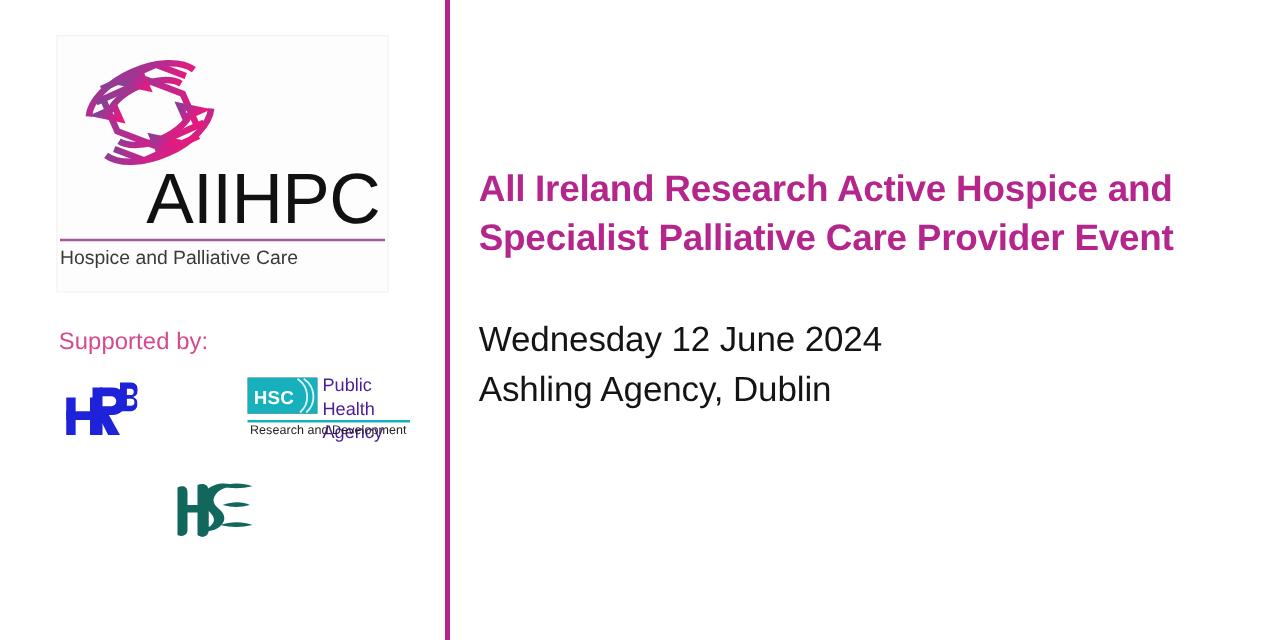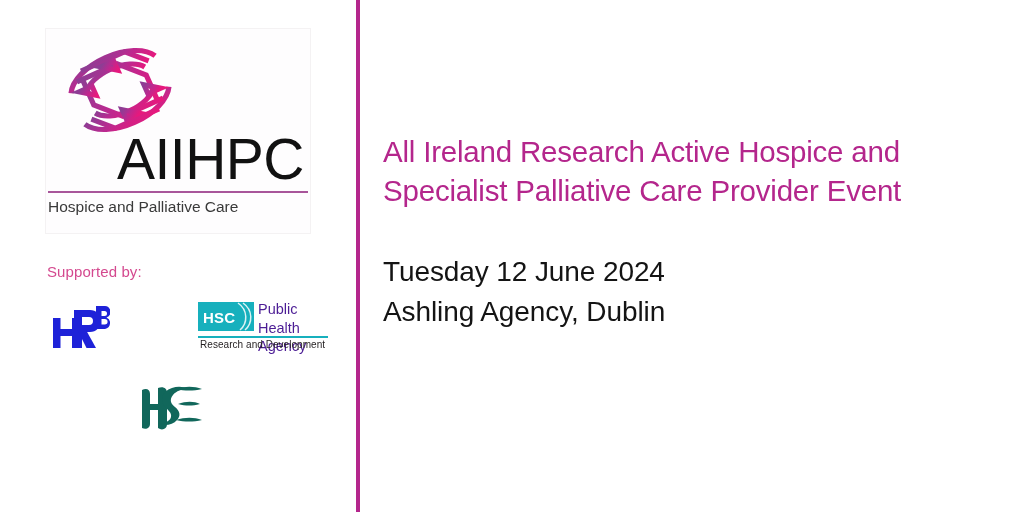--- a/index.html
+++ b/index.html
@@ -86,21 +86,21 @@
     font-weight: 400;
     color: #3a3a3a;
     line-height: 1.32;
     white-space: nowrap;
   }
 
   .supported-by {
     position: absolute;
     left: 47px;
     top: 263px;
-    font-size: 15px;
+    font-size: 19px;
     font-weight: 400;
     color: #d4498f;
     letter-spacing: 0.1px;
   }
 
   
   .hrb {
     position: absolute;
     left: 52px;
     top: 302px;
@@ -183,21 +183,21 @@
     top: 0;
     width: 625px;
     height: 512px;
   }
   .event-title {
     position: absolute;
     left: 0;
     top: 132px;
     width: 620px;
     font-size: 29.5px;
-    font-weight: 400;
+    font-weight: 700;
     color: #b4268c;
     line-height: 1.33;
     letter-spacing: -0.2px;
   }
   .event-details {
     position: absolute;
     left: 0;
     top: 252px;
     width: 620px;
     font-size: 28px;
@@ -335,18 +335,18 @@
   </div>
 
   <div class="divider"></div>
 
   <div class="right-panel">
     <div class="event-title">
       <div>All Ireland Research Active Hospice and</div>
       <div>Specialist Palliative Care Provider Event</div>
     </div>
     <div class="event-details">
-      <div>Tuesday 12 June 2024</div>
+      <div>Wednesday 12 June 2024</div>
       <div>Ashling Agency, Dublin</div>
     </div>
   </div>
 
 </div>
 
 </body></html>

